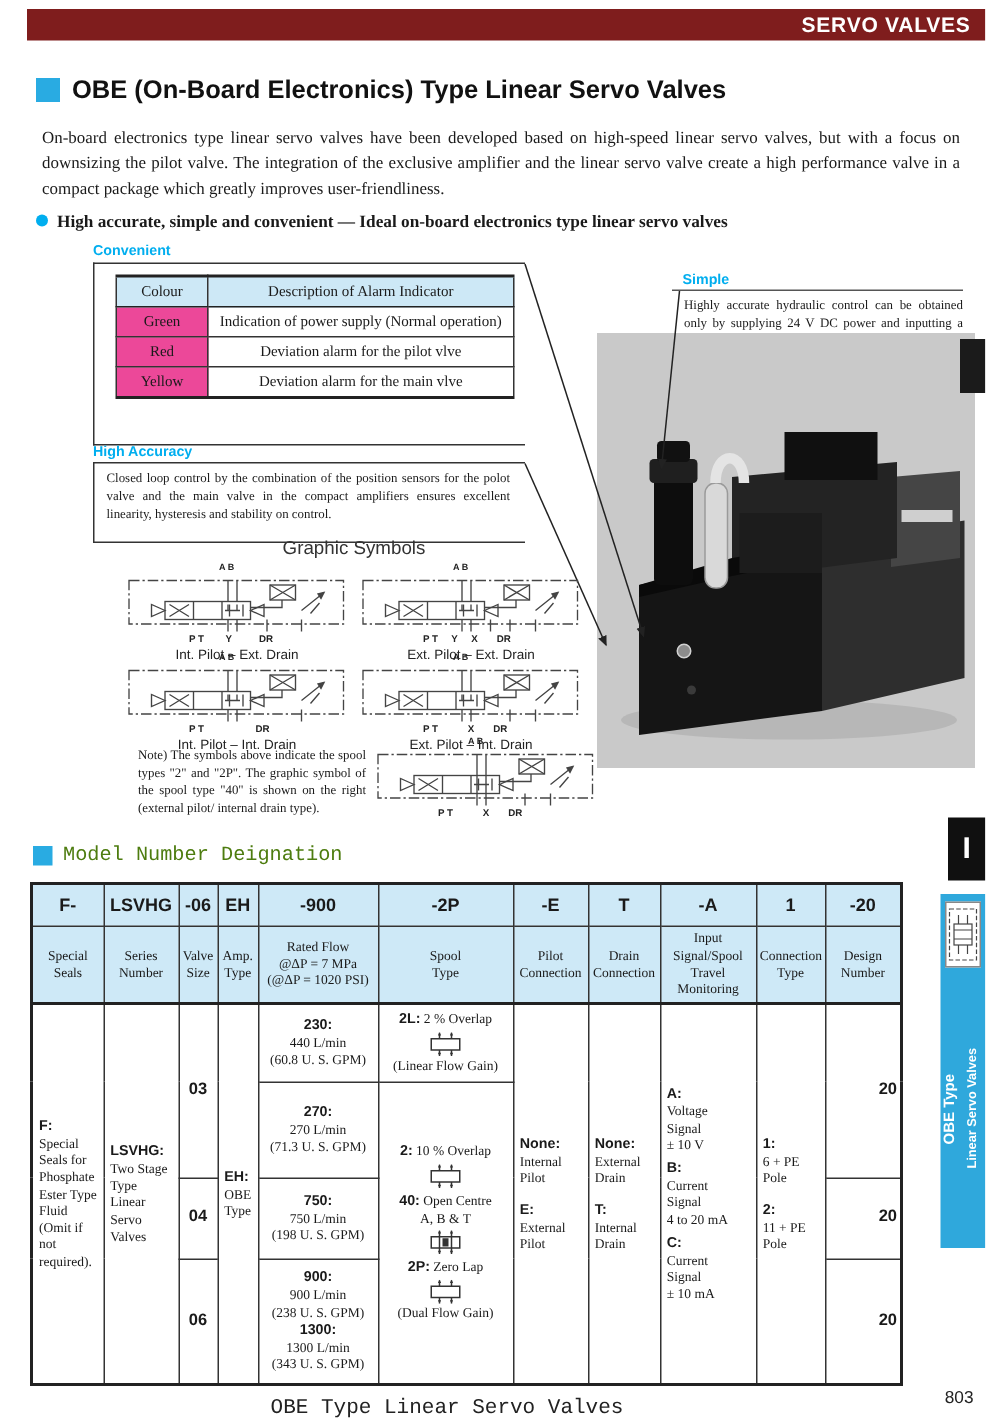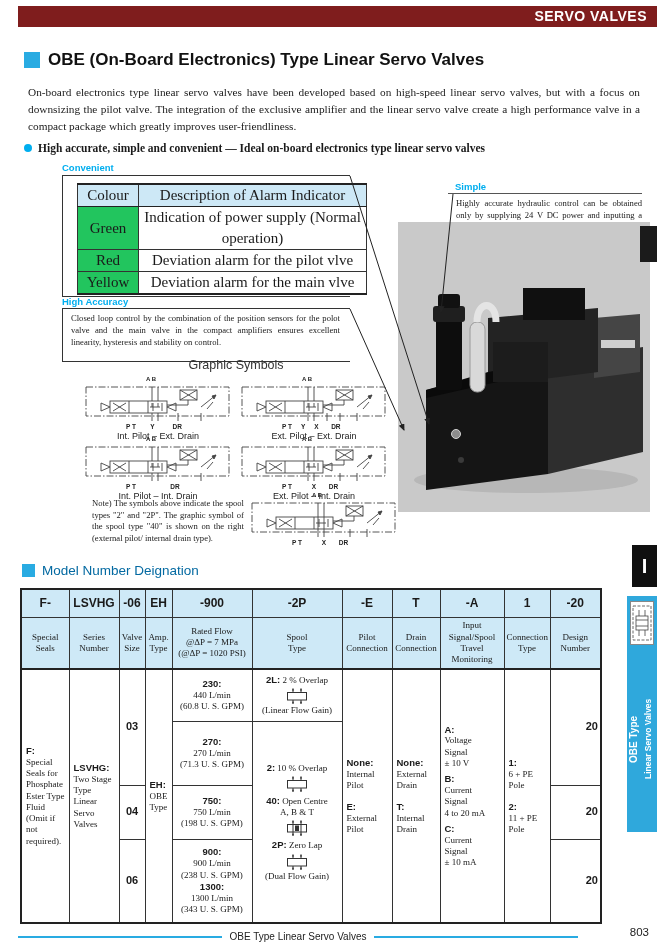--- a/index.html
+++ b/index.html
@@ -26,24 +26,24 @@
   .callout-label{position:absolute;color:#00AEEF;font-family:"Liberation Sans",sans-serif;
                  font-weight:bold;font-size:9.5px;}
   .callout-box{position:absolute;font-size:8.6px;line-height:1.4;box-sizing:border-box;}
   #convenient-box{left:62px;top:175px;width:288px;height:122px;border-top:1.2px solid #333;
                   border-left:1.2px solid #333;border-bottom:1.2px solid #333;padding:3px 6px 0 8px;}
   #simple-box{left:448px;top:193px;width:194px;border-top:1.5px solid #555;padding:3px 0 0 8px;text-align:justify;}
   #highacc-box{left:62px;top:308px;width:288px;height:54px;border-top:1.2px solid #333;
                border-left:1.2px solid #333;border-bottom:1.2px solid #333;padding:3px 10px 0 8px;text-align:justify;}
 
   
-  #alarm{border-collapse:collapse;margin:4px 18px 0 6px;width:290px;font-size:15px;
+  #alarm{border-collapse:collapse;margin:4px 18px 0 6px;width:266px;font-size:10px;
          border-top:2px solid #222;border-bottom:2px solid #222;}
   #alarm td{border:0.8px solid #333;height:19px;text-align:center;padding:0 2px;}
-  #alarm td.c1{width:56px;background:#22c55e;}
+  #alarm td.c1{width:56px;background:#ec4899;}
   #alarm tr.hdr td{background:#CDE8F6;border-bottom:1.4px solid #222;}
 
   
   #photo{position:absolute;left:398px;top:222px;width:252px;height:290px;background:#C9C9C9;}
   #photo-extra{position:absolute;left:640px;top:226px;width:17px;height:36px;background:#1b1b1b;}
 
   
   #leaders{position:absolute;left:0;top:0;pointer-events:none;}
 
   
@@ -55,21 +55,21 @@
   .fig .ab{font-size:6px;font-weight:bold;text-align:left;padding-left:66px;height:7px;
            font-family:"Liberation Sans",sans-serif;color:#222;}
   .fig .ports{white-space:pre;font-size:6.5px;font-family:"Liberation Sans",sans-serif;
               text-align:left;padding-left:46px;height:8px;color:#222;font-weight:bold;}
   .fig .cap{font-family:"Liberation Sans",sans-serif;font-size:9px;color:#222;}
   #gsym-note{position:absolute;left:92px;top:498px;width:152px;font-size:8.6px;line-height:1.35;text-align:justify;}
   #fig5{position:absolute;left:246px;top:492px;width:156px;}
 
   
   #model-head{position:absolute;left:22px;top:563px;display:flex;align-items:center;gap:7px;
-              font-family:Liberation Sans, sans-serif;font-size:13.5px;color:#0369a1;}
+              font-family:Liberation Mono, monospace;font-size:13.5px;color:#4d7c0f;}
   .sq2{width:13px;height:13px;background:#29ABE2;display:inline-block;}
 
   #mtable{position:absolute;left:20px;top:588px;width:580px;border-collapse:collapse;table-layout:fixed;
           font-size:9px;}
   #mtable th,#mtable td{border:0.9px solid #333;padding:1px 2px;vertical-align:middle;box-sizing:border-box;}
   #mtable{border:2px solid #222;}
   #mtable thead tr.coderow th{background:#CEE9F7;font-family:"Liberation Sans",sans-serif;
           font-size:12px;height:28px;text-align:center;}
   #mtable thead tr.descrow th{background:#CEE9F7;font-weight:normal;font-size:9px;height:52px;
           text-align:center;white-space:pre-line;line-height:1.25;}
@@ -92,21 +92,21 @@
   #side-tab{position:absolute;left:627px;top:596px;width:30px;height:236px;background:#2FA8DC;overflow:hidden;}
   #side-tab .thumb{position:absolute;left:3px;top:5px;width:24px;height:44px;background:#fff;border:1px solid #888;box-sizing:border-box;}
   #side-tab .vtxt{position:absolute;left:0;top:52px;width:30px;height:182px;
       writing-mode:vertical-rl;transform:rotate(180deg);color:#fff;
       font-family:"Liberation Sans",sans-serif;font-weight:bold;font-size:10px;line-height:1.45;
       text-align:center;}
   #side-tab .vtxt .l2{font-size:8.5px;}
 
   
   #footer{position:absolute;left:18px;top:931px;width:560px;display:flex;align-items:center;
-          font-family:Liberation Sans, sans-serif;font-size:10px;color:#222;}
+          font-family:Liberation Mono, monospace;font-size:14px;color:#222;flex-direction:column;}
   #footer .ln{flex:1;height:2px;background:#29ABE2;}
   #footer .txt{padding:0 8px;white-space:nowrap;}
   #page-num{position:absolute;right:8px;top:926px;font-family:"Liberation Sans",sans-serif;font-size:11.5px;color:#222;}
 
   svg.sym{display:block;margin:0 auto;}
   .spool-icon{display:block;margin:1px auto 0 auto;}
 </style>
 </head>
 <body>
 

